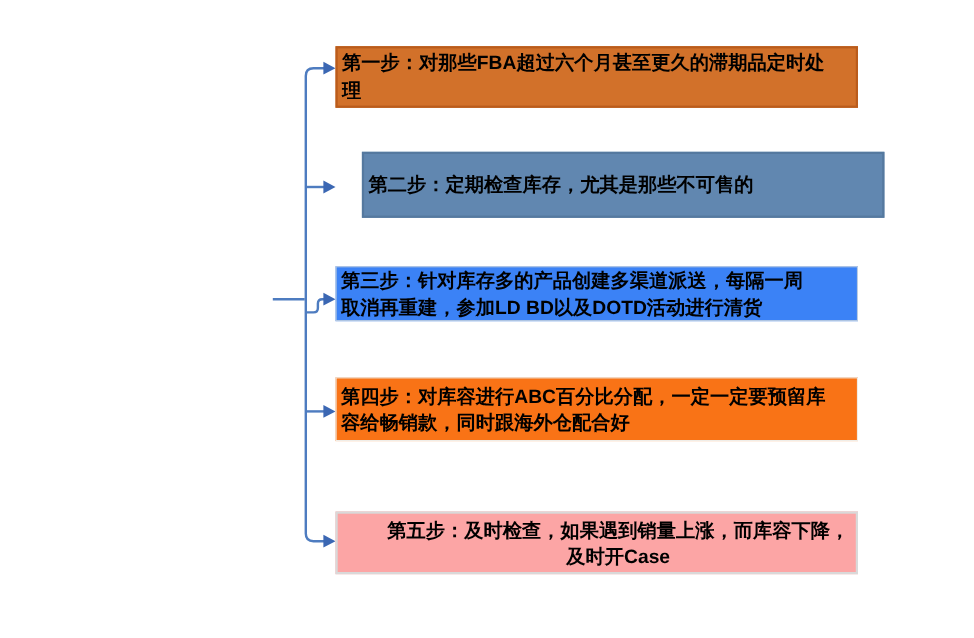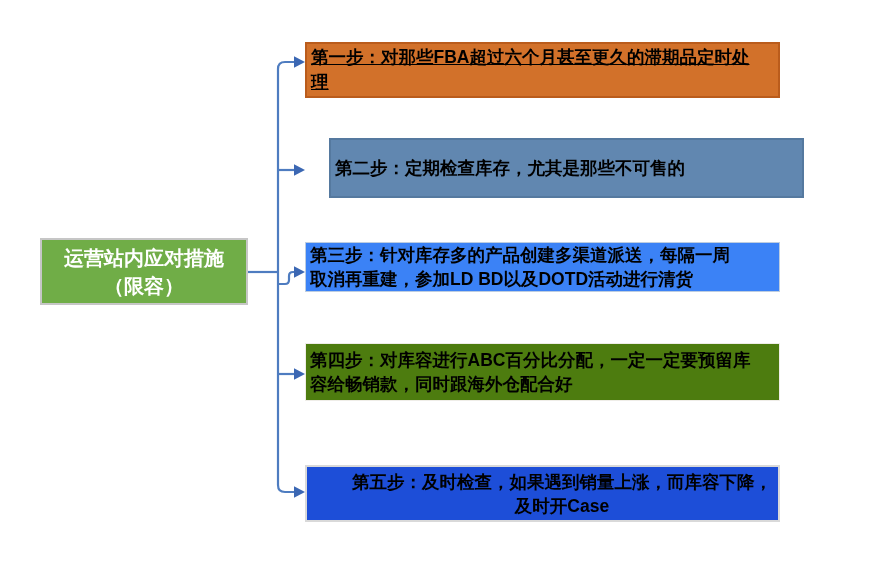--- a/index.html
+++ b/index.html
@@ -21,21 +21,21 @@
     left:40px;top:238px;width:208px;height:67px;
     border-width:2px;justify-content:center;text-align:center;
     font-size:20px;line-height:28px;
   }
   .step{
     left:305px;width:475px;border-width:2px;
     font-size:17.5px;line-height:24px;
     padding:0 3px 0 4px;
   }
   .step .txt{width:100%;}
-  .step-0{top:42px;height:56px;line-height:25px;text-decoration:underline;}
+  .step-0{top:42px;height:56px;line-height:25px;}
   .step-1{top:138px;height:60px;}
   .step-2{top:242px;height:50px;border-width:1px;}
   .step-3{top:343px;height:58px;border-width:1px;}
   .step-4{top:465px;height:57px;text-align:center;}
 </style>
 </head>
 <body style="background: rgb(255, 255, 255);">
 
 <div class="canvas">
 
@@ -45,42 +45,38 @@
     <path d="M278 170 H295"></path>
     <path d="M278 284 H285 Q289 284 289 280 V276 Q289 272 293 272 H295"></path>
     <path d="M278 374 H295"></path>
     <polygon points="305,62 294,56.2 294,67.8"></polygon>
     <polygon points="305,170 294,164.2 294,175.8"></polygon>
     <polygon points="305,272 294,266.2 294,277.8"></polygon>
     <polygon points="305,374 294,368.2 294,379.8"></polygon>
     <polygon points="305,492 294,486.2 294,497.8"></polygon>
   </svg>
 
-  <div class="node root-box" style="background: rgb(112, 173, 71); border-color: rgb(198, 198, 198); color: rgb(255, 255, 255);">
-    <span class="txt">运营站内应对措施
-（限容）</span>
-  </div>
 
   <div class="node step step-0" style="background: rgb(210, 113, 42); border-color: rgb(186, 92, 28); color: rgb(0, 0, 0);">
     <span class="txt">第一步：对那些FBA超过六个月甚至更久的滞期品定时处
 理</span>
   </div>
 
   <div class="node step step-1" style="background: rgb(97, 135, 176); border-color: rgb(85, 121, 159); color: rgb(0, 0, 0); margin-left: 24px;">
     <span class="txt">第二步：定期检查库存，尤其是那些不可售的</span>
   </div>
 
   <div class="node step step-2" style="background: #3b82f6; border-color: rgb(189, 205, 224); color: rgb(0, 0, 0);">
     <span class="txt">第三步：针对库存多的产品创建多渠道派送，每隔一周
 取消再重建，参加LD BD以及DOTD活动进行清货</span>
   </div>
 
-  <div class="node step step-3" style="background: #4d7c0f; border-color: rgb(239, 237, 232); color: rgb(0, 0, 0);">
+  <div class="node step step-3" style="background: #f97316; border-color: rgb(239, 237, 232); color: rgb(0, 0, 0);">
     <span class="txt">第四步：对库容进行ABC百分比分配，一定一定要预留库
 容给畅销款，同时跟海外仓配合好</span>
   </div>
 
-  <div class="node step step-4" style="background: #1d4ed8; border-color: rgb(217, 217, 217); color: rgb(0, 0, 0); padding-left: 42px;">
+  <div class="node step step-4" style="background: #fca5a5; border-color: rgb(217, 217, 217); color: rgb(0, 0, 0); padding-left: 42px;">
     <span class="txt">第五步：及时检查，如果遇到销量上涨，而库容下降，
 及时开Case</span>
   </div>
 
 </div>
 
 </body></html>

